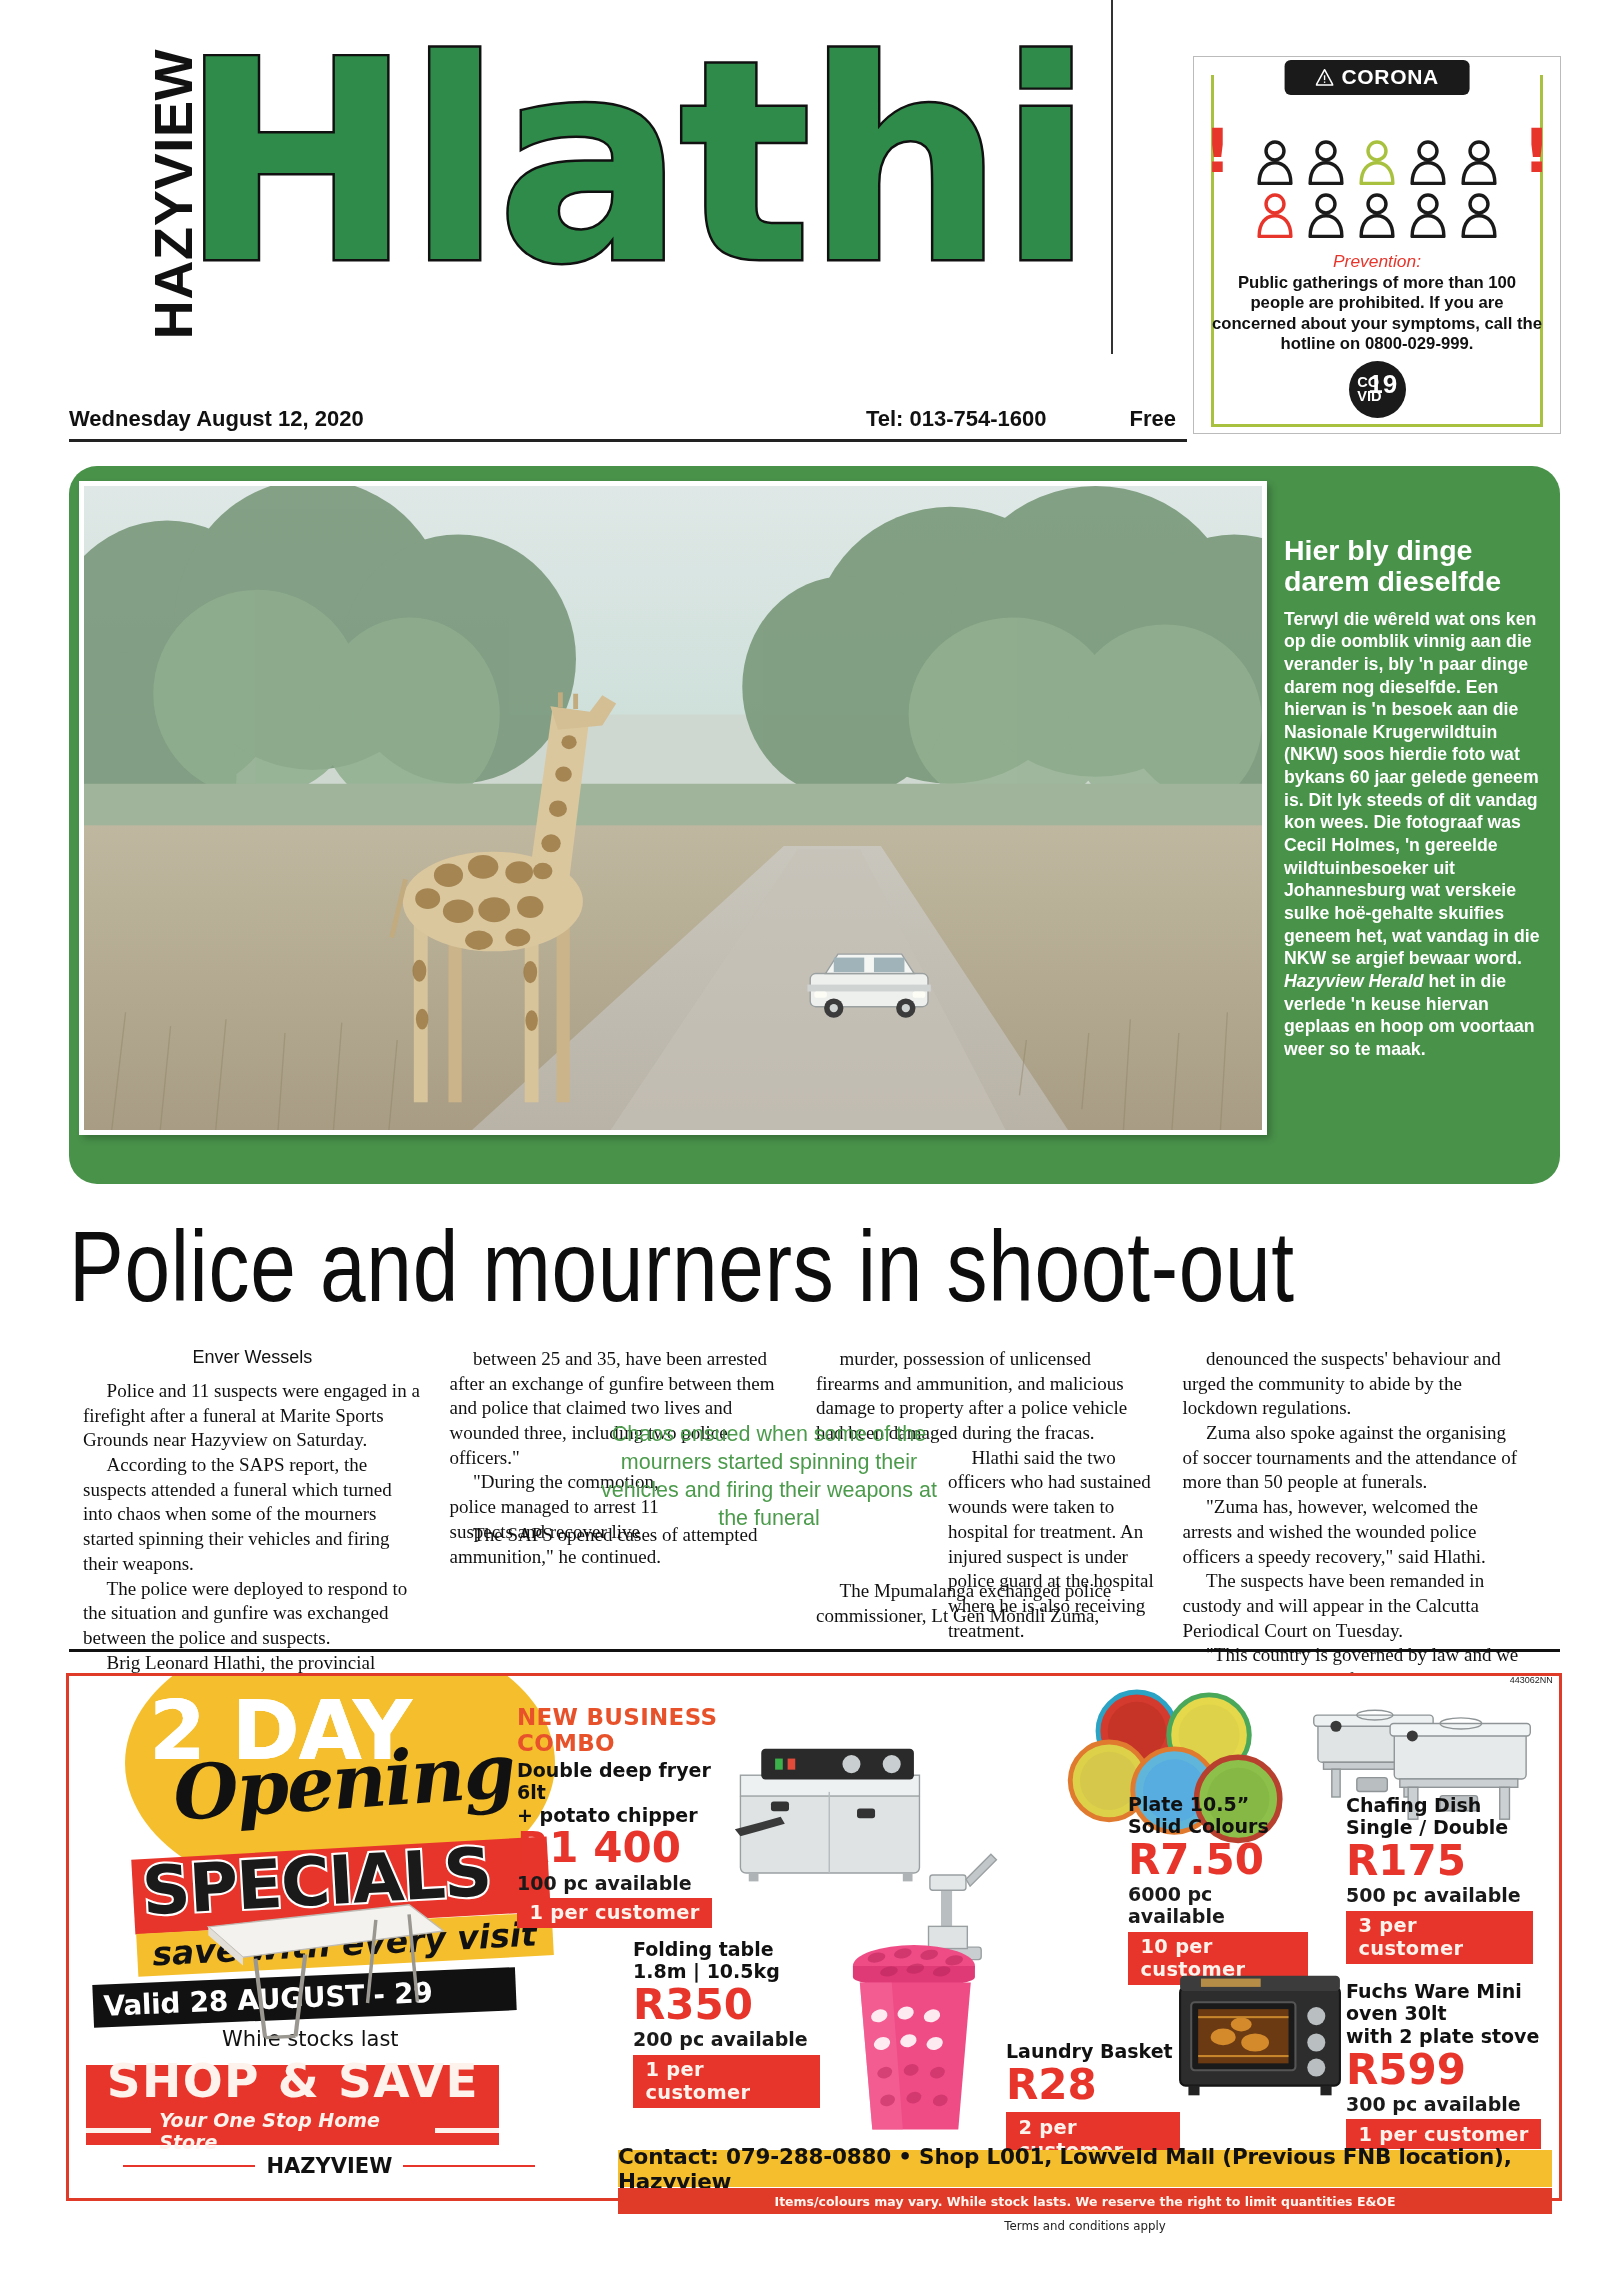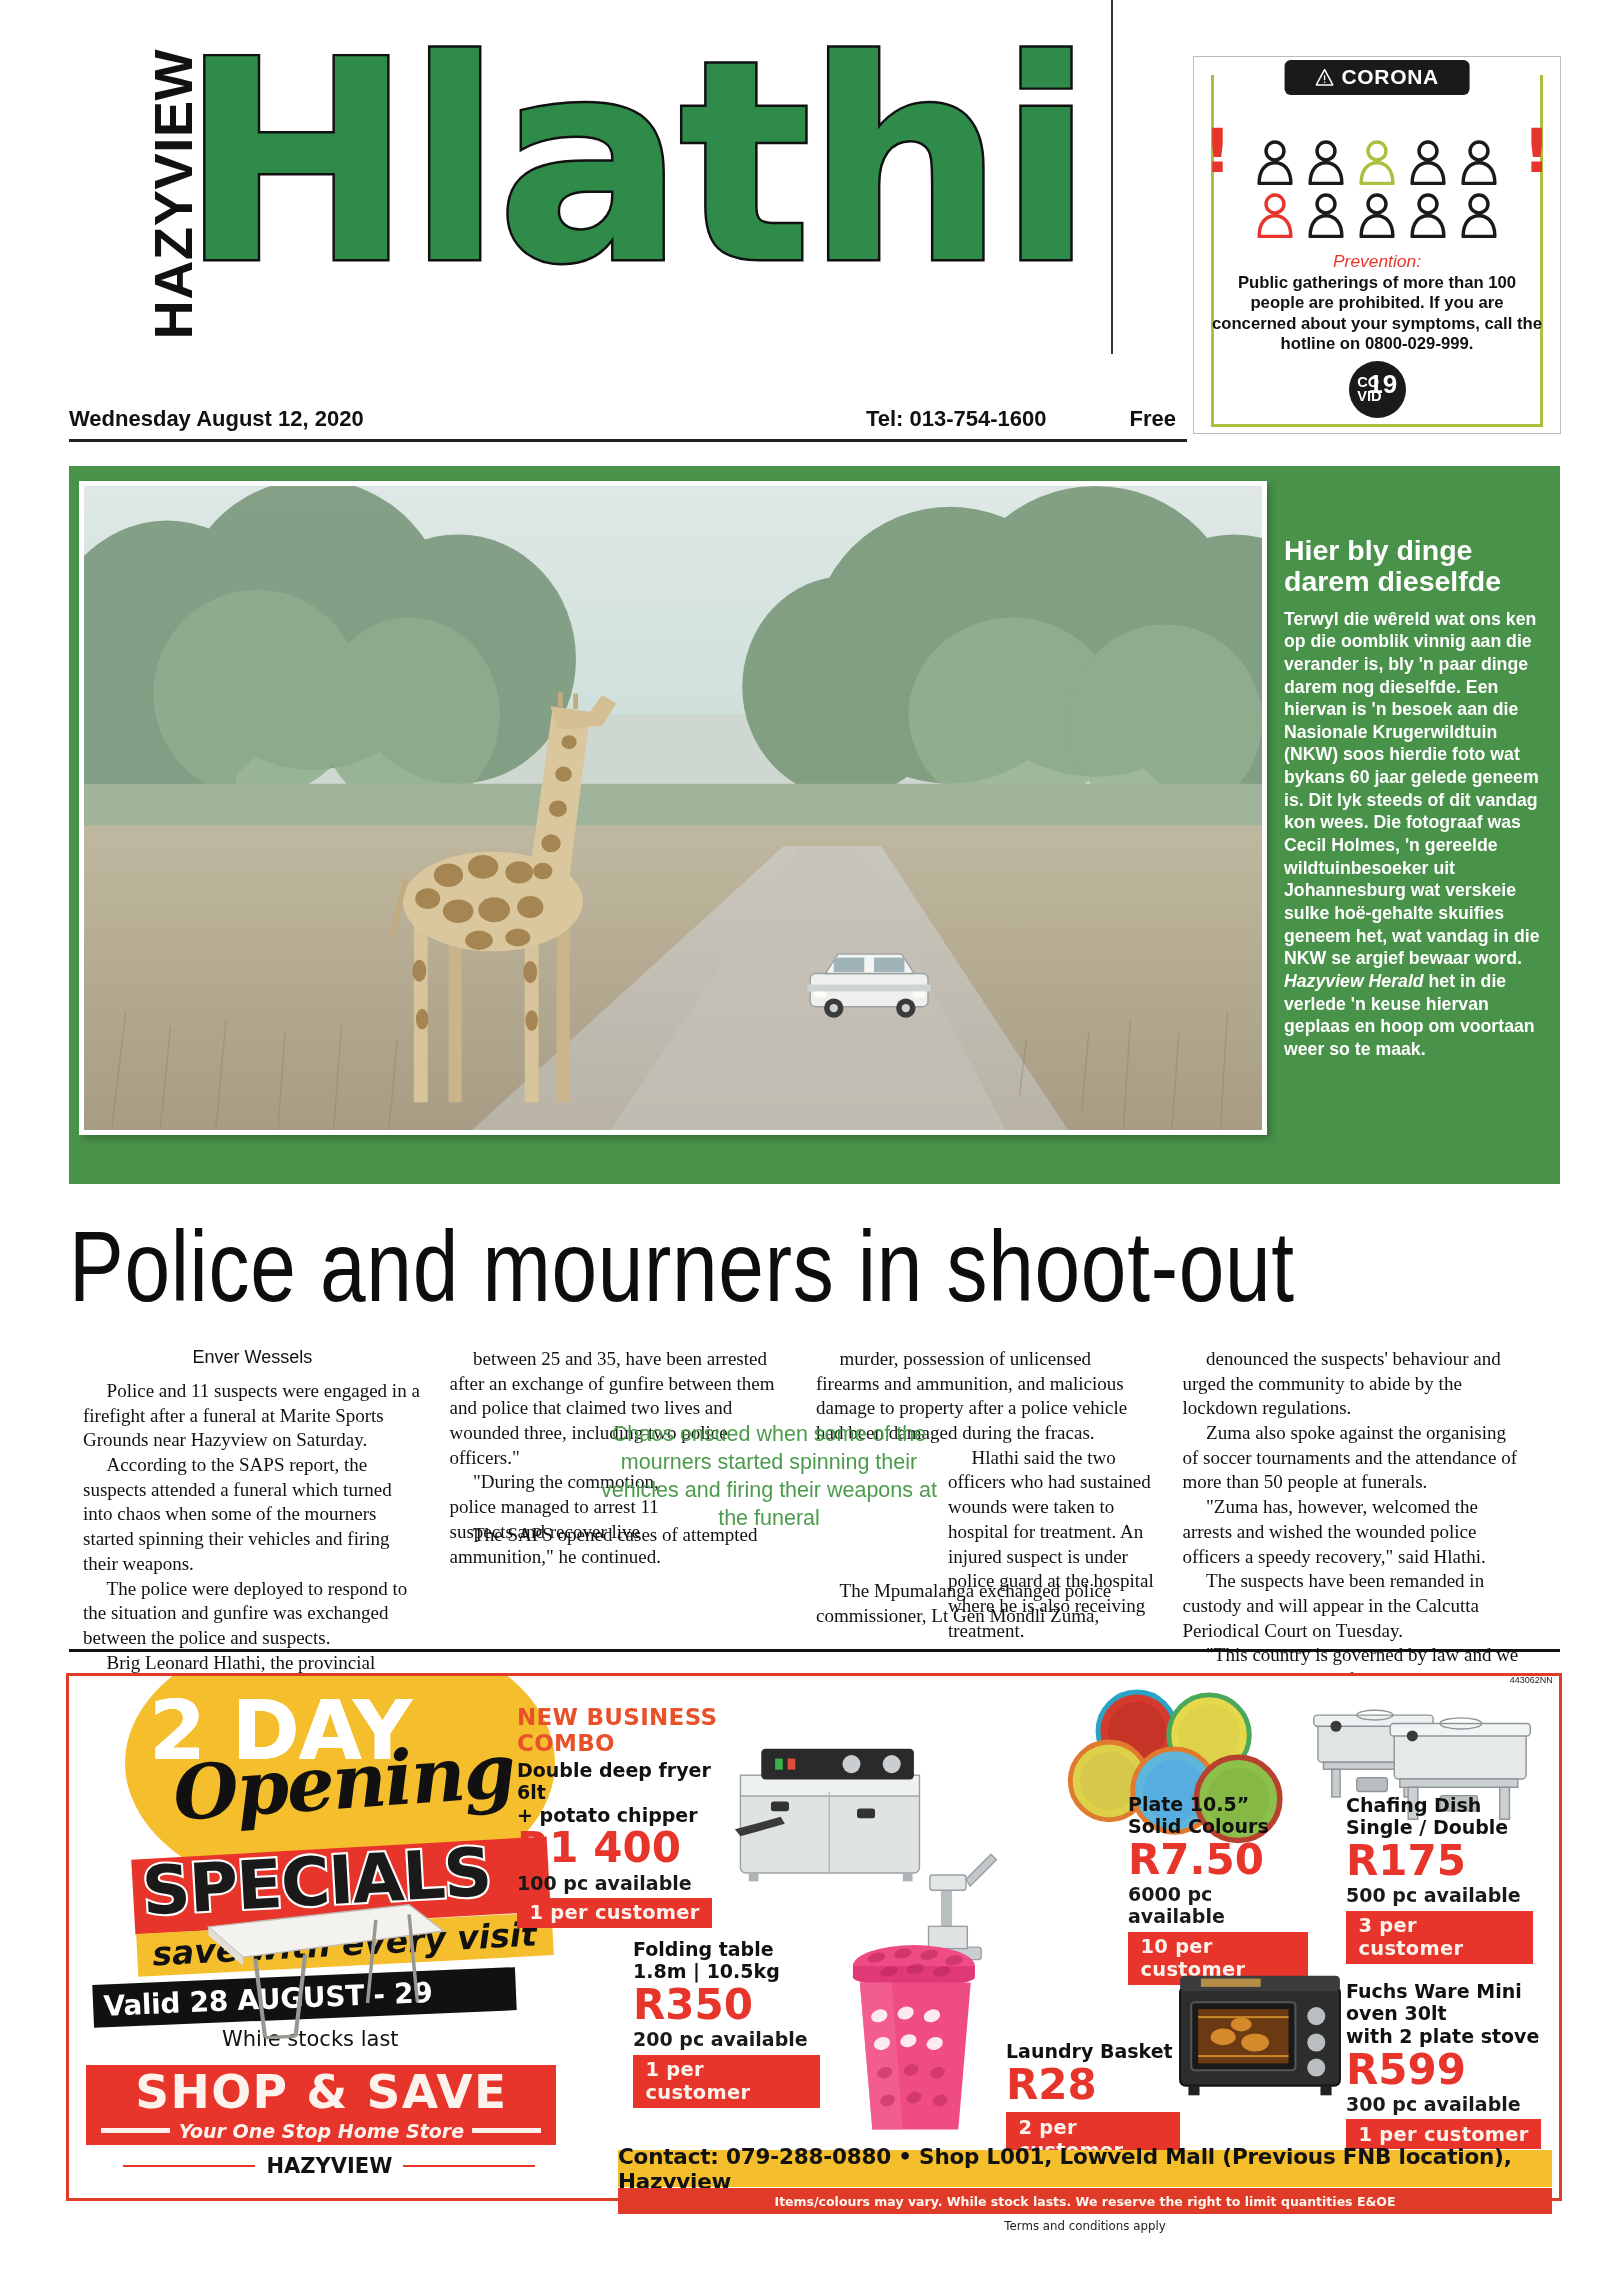--- a/index.html
+++ b/index.html
@@ -84,20 +84,21 @@
     position: absolute; color: #E8352B; font-size: 60px; font-weight: 700; line-height: 0.6;
     font-family: "DejaVu Sans", sans-serif;
   }
   .excl.left { left: 9.7px; top: 76px; }
   .excl.right { right: 9.7px; top: 76px; }
 
   
   .photo-band {
     position: absolute; left: 69px; top: 466px; width: 1491px; height: 718px;
     background: #49924A;
+    border-radius: 28px;
   }
   .photo-frame {
     position: absolute; left: 10.4px; top: 15.3px; width: 1188px; height: 654px;
     border: 5.6px solid #ffffff; background: #cfd8d0; overflow: hidden;
     box-shadow: 4.2px 4.2px 7px rgba(0,0,0,0.25);
   }
   .photo-frame svg { display:block; width:100%; height:100%; }
   .side-col { position: absolute; left: 1215px; top: 69px; width: 265px; }
   .side-head {
     color: #ffffff; font-weight: 700; font-size: 28.5px; line-height: 1.08;
@@ -195,21 +196,21 @@
   .promo-valid {
     position: absolute; left: 35px; top: 305px; width: 416px;
     font-family: "DejaVu Sans", sans-serif; font-weight: 700; font-size: 28px;
     color: #fff; transform: rotate(-2.4deg); letter-spacing: -0.3px;
   }
   .promo-stocks {
     position: absolute; left: 153px; top: 351px; width: 278px;
     font-family: "DejaVu Sans", sans-serif; font-size: 21px; color: #111;
   }
   .logo-bar {
-    position: absolute; left: 17.4px; top: 389px; width: 470px; height: 80px;
+    position: absolute; left: 17.4px; top: 389px; width: 413px; height: 80px;
     background: #E8352B; display: flex; flex-direction: column;
     align-items: center; justify-content: center;
   }
   .logo-bar .ss {
     font-family: "DejaVu Sans", sans-serif; font-weight: 700; font-size: 47px;
     color: #FDF3EC; letter-spacing: 1.4px; line-height: 1;
   }
   .logo-bar .tag {
     display: flex; align-items: center; gap: 8.3px; margin-top: 4.2px;
     font-family: "DejaVu Sans", sans-serif; font-weight: 700; font-style: italic;

